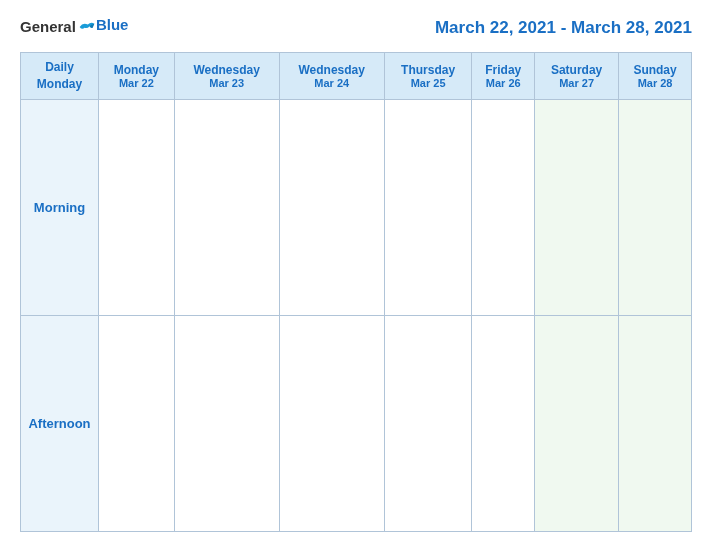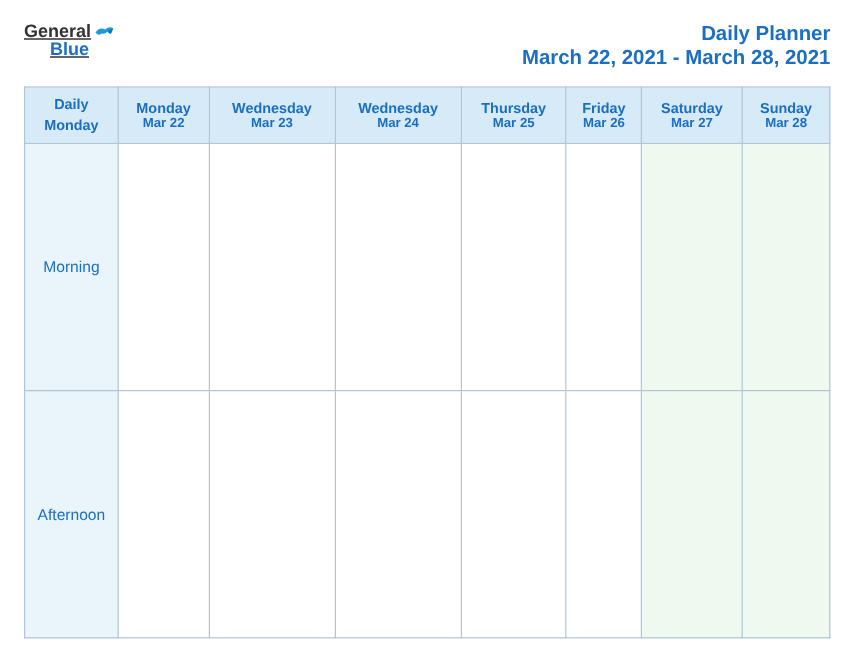--- a/index.html
+++ b/index.html
@@ -15,23 +15,21 @@
 
     .header {
       display: flex;
       justify-content: space-between;
       align-items: flex-start;
       margin-bottom: 14px;
     }
 
     .logo {
       display: flex;
-      flex-direction: column;
-      align-items: center;
-      text-decoration: underline;
+      align-items: flex-start;
     }
 
     .logo-top {
       display: flex;
       align-items: center;
       gap: 2px;
     }
 
     .logo-text-general {
       font-size: 15px;
@@ -101,21 +99,21 @@
       font-size: 12px;
       font-weight: bold;
       color: #1a6fc4;
       line-height: 1.4;
       margin-top: 21px;
     }
 
     .time-cell {
       background: #eaf4fb;
       font-size: 13px;
-      font-weight: normal;
+      font-weight: bold;
       color: #1a6fc4;
       width: 78px;
       padding: 8px 4px;
     }
 
     .day-cell {
       background: #fff;
       width: calc((100% - 78px) / 7);
       padding: 0;
       height: 108px;
@@ -133,21 +131,20 @@
     <div class="logo-top">
       <span class="logo-text-general">General</span>
       <svg class="logo-bird" viewBox="0 0 22 16" xmlns="http://www.w3.org/2000/svg">
         <path d="M2 8 Q6 2 12 5 Q16 1 20 4 Q18 8 14 7 Q12 10 8 9 Q5 12 2 8Z" fill="#1a9cd8"></path>
         <path d="M14 7 Q16 5 20 4 L18 9 Q16 10 14 7Z" fill="#0d7ab5"></path>
       </svg>
     </div>
     <span class="logo-blue">Blue</span>
   </div>
   <div class="title-block">
-    <div class="title-main">Daily Planner</div>
     <div class="title-date">March 22, 2021 - March 28, 2021</div>
   </div>
 </div>
 
 <table class="calendar-table">
   <thead>
     <tr class="header-row">
       <th class="first-col">
         <span class="day-name">Daily</span>
         <span class="day-name">Monday</span>

